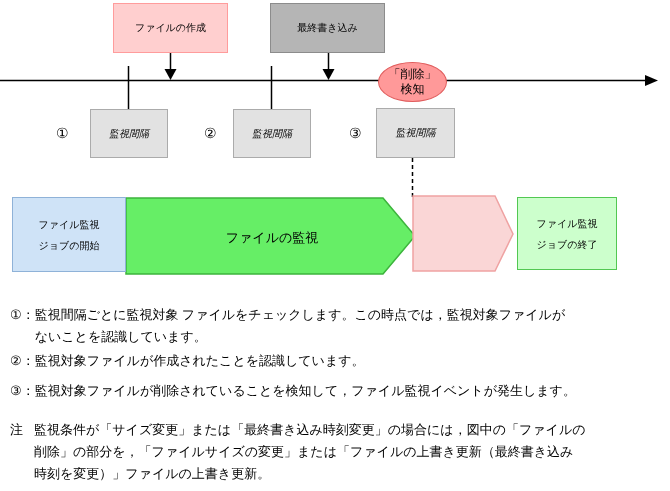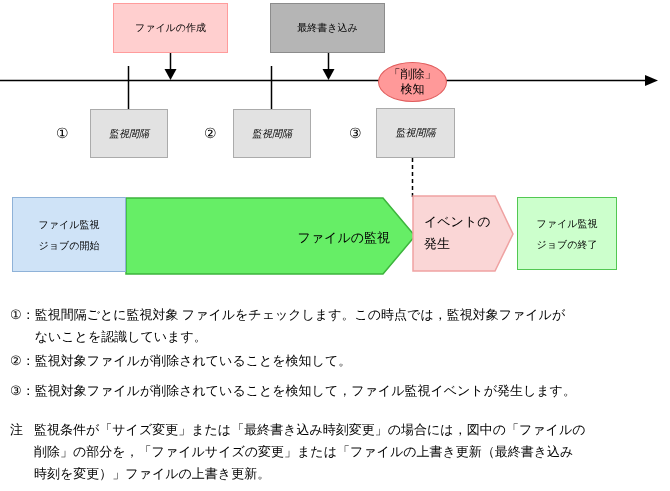--- a/index.html
+++ b/index.html
@@ -29,22 +29,22 @@
   #num-3{left:349px;top:125px;}
 
   #detect-ellipse{left:378px;top:62px;width:69px;height:40px;border-radius:50%;
                   background:var(--ellipse_fill);border:1px solid var(--ellipse_border);
                   font-size:12px;line-height:15px;}
 
   #start-box{left:12px;top:197px;width:114px;height:75px;line-height:21px;
              background:var(--blue_fill);border:1px solid var(--blue_border);}
   #end-box{left:517px;top:197px;width:100px;height:73px;line-height:21px;
            background:var(--end_fill);border:1px solid var(--end_border);}
-  #monitor-label{position:absolute;left:118px;top:229px;width:260px;
-                 text-align:right;font-size:13px;padding-left:12px;}
+  #monitor-label{position:absolute;left:130px;top:229px;width:260px;
+                 text-align:center;font-size:13px;padding-left:12px;}
   #event-label{position:absolute;left:424px;top:211px;width:85px;
                font-size:13px;line-height:22px;}
 
   .notes{position:absolute;left:10px;top:304px;width:655px;
          font-size:13px;line-height:22px;}
   .note-row{display:flex;}
   .note-label{flex:0 0 24px;white-space:nowrap;}
   .note-body{flex:1;font-family:Liberation Serif, serif;}
   #note-2{margin-top:2px;}
   #note-3{margin-top:8px;}
@@ -84,34 +84,32 @@
   <span class="circnum" id="num-1">①</span>
   <div class="box interval" id="interval-1">監視間隔</div>
   <span class="circnum" id="num-2">②</span>
   <div class="box interval" id="interval-2">監視間隔</div>
   <span class="circnum" id="num-3">③</span>
   <div class="box interval" id="interval-3">監視間隔</div>
 
   <div class="box preline" id="start-box">ファイル監視
 ジョブの開始</div>
   <div id="monitor-label">ファイルの監視</div>
-  <div class="preline" id="event-label">イベントの
-発生</div>
   <div class="box preline" id="end-box">ファイル監視
 ジョブの終了</div>
 
   <div class="notes">
     <div class="note-row" id="note-1">
       <div class="note-label">①：</div>
       <div class="note-body preline">監視間隔ごとに監視対象 ファイルをチェックします。この時点では，監視対象ファイルが
 ないことを認識しています。</div>
     </div>
     <div class="note-row" id="note-2">
       <div class="note-label">②：</div>
-      <div class="note-body preline">監視対象ファイルが削除されていることを検知して。</div>
+      <div class="note-body preline">監視対象ファイルが作成されたことを認識しています。</div>
     </div>
     <div class="note-row" id="note-3">
       <div class="note-label">③：</div>
       <div class="note-body preline">監視対象ファイルが削除されていることを検知して，ファイル監視イベントが発生します。</div>
     </div>
     <div class="note-row" id="note-4">
       <div class="note-label">注</div>
       <div class="note-body preline">監視条件が「サイズ変更」または「最終書き込み時刻変更」の場合には，図中の「ファイルの
 削除」の部分を，「ファイルサイズの変更」または「ファイルの上書き更新（最終書き込み
 時刻を変更）」ファイルの上書き更新。</div>

